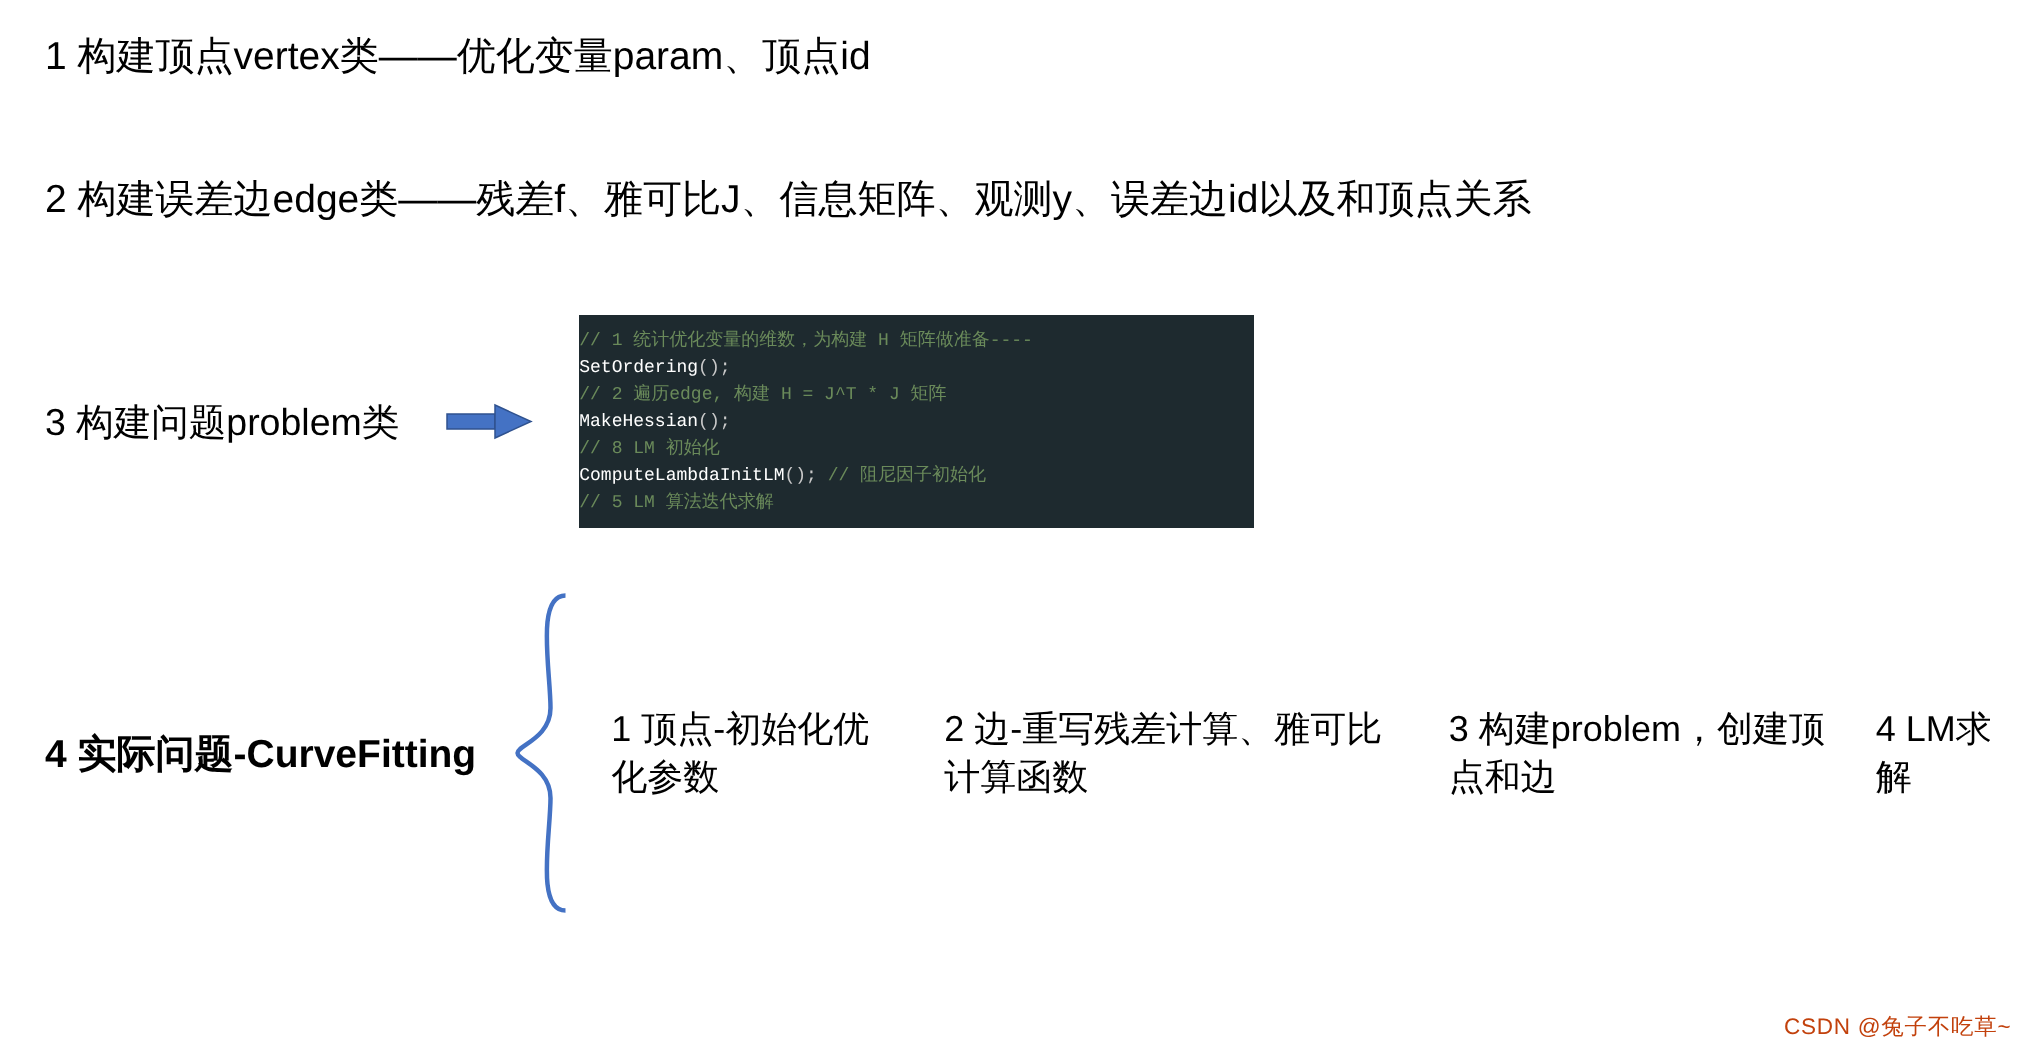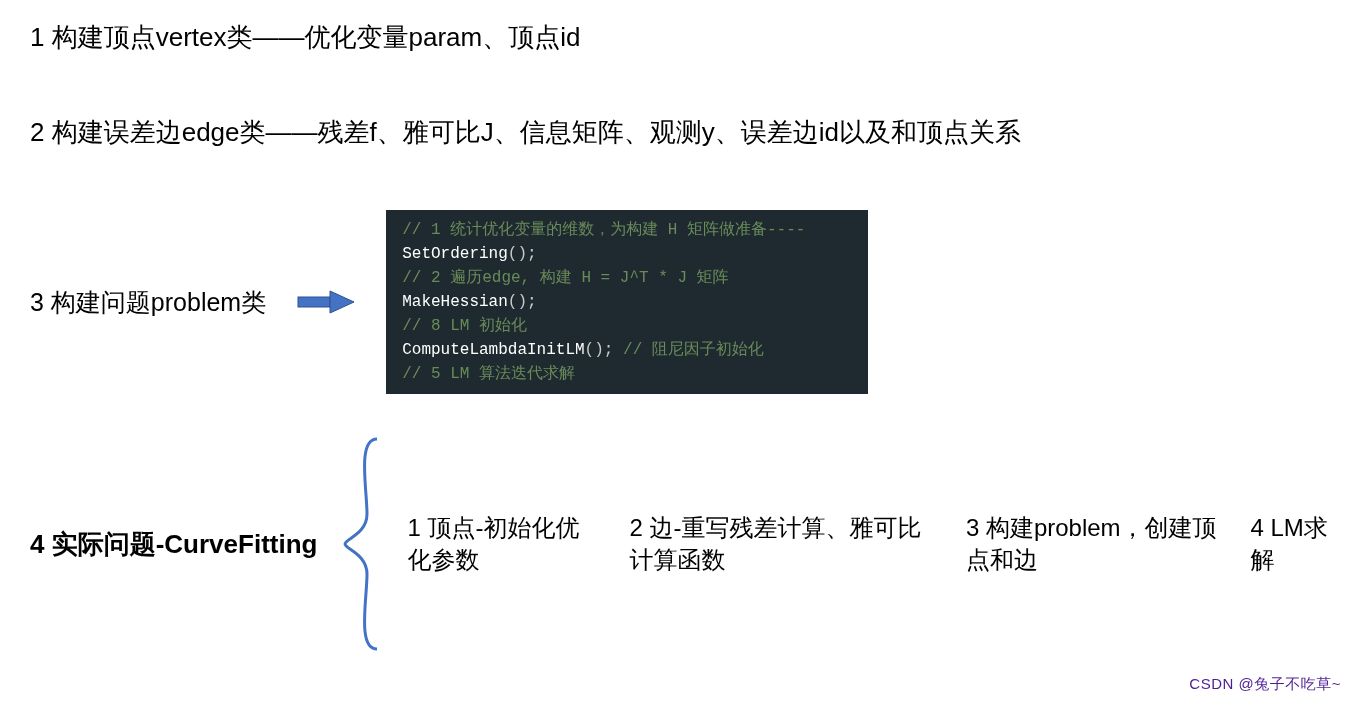--- a/index.html
+++ b/index.html
@@ -29,22 +29,22 @@
   }
   .arrow {
     width: 60px;
     height: 30px;
     flex-shrink: 0;
   }
   .code-box {
     background: #1e2a2f;
     color: #d6d6d6;
     font-family: Consolas, "Courier New", monospace;
-    font-size: 16px;
-    padding: 8px 16px;
+    font-size: 12px;
+    padding: 8px 0;
     line-height: 1.5;
     width: 450px;
     display: inline-block;
   }
   .code-box .comment { color: #6a8a5a; }
   .code-box .fn { color: #ffffff; }
   .code-box .paren { color: #c9c9c9; }
   .row4 {
     display: flex;
     align-items: center;
@@ -64,21 +64,21 @@
   .subitems {
     display: flex;
     flex-direction: row;
     gap: 28px;
     font-size: 24px;
   }
   .watermark {
     position: absolute;
     right: 20px;
     bottom: 12px;
-    color: #4c1d95;
+    color: #c2410c;
     font-size: 15px;
     letter-spacing: 0.5px;
   }
 </style>
 </head>
 <body>
 
 <div class="row">1 构建顶点vertex类——优化变量param、顶点id</div>
 
 <div class="row">2 构建误差边edge类——残差f、雅可比J、信息矩阵、观测y、误差边id以及和顶点关系</div>

